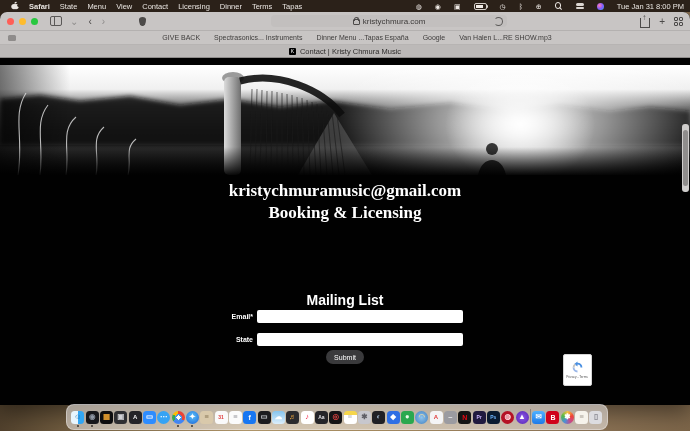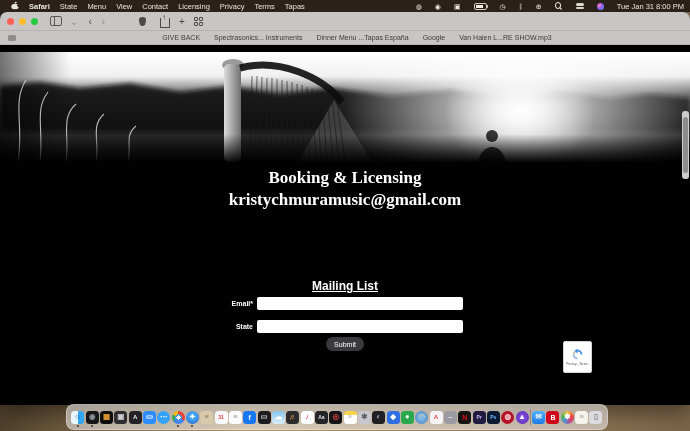--- a/index.html
+++ b/index.html
@@ -58,21 +58,21 @@
 
   .tabbar{height:12px;background:#bcb9b8;display:flex;align-items:center;justify-content:center;gap:4px;
     font-size:7.5px;color:#2e2c2b;border-bottom:1px solid #8e8b8a;}
   .favicon{width:7px;height:7px;background:#000;color:#fff;font-size:5px;display:flex;align-items:center;justify-content:center;border-radius:1px;}
 
   
   .page{position:relative;height:349px;background:#010101;}
   .hero{position:absolute;top:7px;left:0;width:690px;height:110px;}
   .headings{position:absolute;top:122px;left:0;right:0;text-align:center;color:#fff;
     font-family:"Liberation Serif",serif;font-weight:bold;font-size:17px;line-height:22px;}
-  .ml-title{position:absolute;top:234px;left:0;right:0;text-align:center;color:#fff;font-weight:bold;font-size:12px;text-decoration:underline;}
+  .ml-title{position:absolute;top:234px;left:0;right:0;text-align:center;color:#fff;font-weight:bold;font-size:14px;}
   .form-row{position:absolute;left:163px;display:flex;align-items:center;}
   .form-row .lbl{width:90px;text-align:right;color:#fff;font-size:7px;font-weight:bold;padding-right:4px;}
   .form-row input{width:200px;height:13px;border:none;border-radius:2px;background:#fff;outline:none;padding:0 3px;font-size:8px;}
   .row-email{top:252px;}
   .row-state{top:275px;}
   .submit-btn{position:absolute;top:292px;left:326px;width:38px;height:14px;background:#3a3a3c;color:#fff;
     border:none;border-radius:7px;font-size:7px;display:flex;align-items:center;justify-content:center;cursor:pointer;}
   .recaptcha{position:absolute;top:296px;left:563px;width:27px;height:30px;background:#fff;border:1px solid #d5d5d5;
     border-radius:2px;display:flex;flex-direction:column;align-items:center;justify-content:center;gap:1px;}
   .recaptcha .cap{font-size:3.5px;color:#555;transform:scale(.9);white-space:nowrap;}
@@ -102,21 +102,21 @@
           <circle cx="7.6" cy="4.6" r="1.4" fill="#2b2119"></circle>
           <ellipse cx="4.6" cy="1.7" rx="1.3" ry="0.8" fill="#e9e5e1" transform="rotate(-35 4.6 1.7)"></ellipse>
         </svg>
       </span>
       <span class="menu-item">Safari</span>
         <span class="menu-item">State</span>
         <span class="menu-item">Menu</span>
         <span class="menu-item">View</span>
         <span class="menu-item">Contact</span>
         <span class="menu-item">Licensing</span>
-        <span class="menu-item">Privacy</span>
+        <span class="menu-item">Dinner</span>
         <span class="menu-item">Terms</span>
         <span class="menu-item">Tapas</span>
     </div>
     <div class="menu-right">
       <span class="st">◍</span>
       <span class="st">◉</span>
       <span class="st">▣</span>
       <span class="battery">
           <span class="lvl"></span>
         </span>
@@ -142,20 +142,25 @@
       <span class="tl-group">
         <span class="tl red"></span>
         <span class="tl yellow"></span>
         <span class="tl green"></span>
       </span>
       <span class="sidebar-ic"></span>
       <span class="chev dim">⌄</span>
       <span class="chev">‹</span>
       <span class="chev dim">›</span>
       <span class="shield-ic"></span>
+      <span class="url-pill">
+        <span class="lock-ic"></span>
+        <span>kristychmura.com</span>
+        <span class="reload-ic"></span>
+      </span>
       <span class="tb-right">
         <span class="share-ic"></span>
         <span class="plus-ic">+</span>
         <span class="tabs-ic">
             <i></i>
             <i></i>
             <i></i>
             <i></i>
           </span>
       </span>
@@ -165,20 +170,24 @@
       <span class="bm-left-ic"></span>
       <span class="bm-items">
         <span class="bm-item">GIVE BACK</span>
           <span class="bm-item">Spectrasonics... Instruments</span>
           <span class="bm-item">Dinner Menu ...Tapas España</span>
           <span class="bm-item">Google</span>
           <span class="bm-item">Van Halen L...RE SHOW.mp3</span>
       </span>
     </div>
 
+    <div class="tabbar">
+      <span class="favicon">K</span>
+      <span>Contact | Kristy Chmura Music</span>
+    </div>
 
     <div class="page">
 
       <svg class="hero" viewBox="0 0 690 110" preserveAspectRatio="none">
         <defs>
           <linearGradient id="gSky" x1="0" y1="0" x2="0" y2="1">
             <stop offset="0" stop-color="#ffffff"></stop>
               <stop offset="0.22" stop-color="#f0f0f0"></stop>
             <stop offset="0.38" stop-color="#6e6e6e"></stop>
               <stop offset="0.6" stop-color="#383838"></stop>
@@ -243,22 +252,22 @@
           <line x1="332" y1="47" x2="339" y2="110"></line>
             <line x1="337" y1="50" x2="345" y2="110"></line>
         </g>
 
         <circle cx="492" cy="84" r="6" fill="#0c0c0c" opacity="0.8"></circle>
         <path d="M478,110 C482,90 502,90 506,110 Z" fill="#0c0c0c" opacity="0.8"></path>
         <rect x="0" y="82" width="690" height="28" fill="url(#gFade)"></rect>
       </svg>
 
       <div class="headings">
+        <div>kristychmuramusic@gmail.com</div>
         <div>Booking &amp; Licensing</div>
-        <div>kristychmuramusic@gmail.com</div>
       </div>
 
       <div class="ml-title">Mailing List</div>
 
       <div class="form-row row-email">
         <span class="lbl">Email*</span>
         <input type="text" value="" style="">
       </div>
       <div class="form-row row-state">
         <span class="lbl">State</span>

